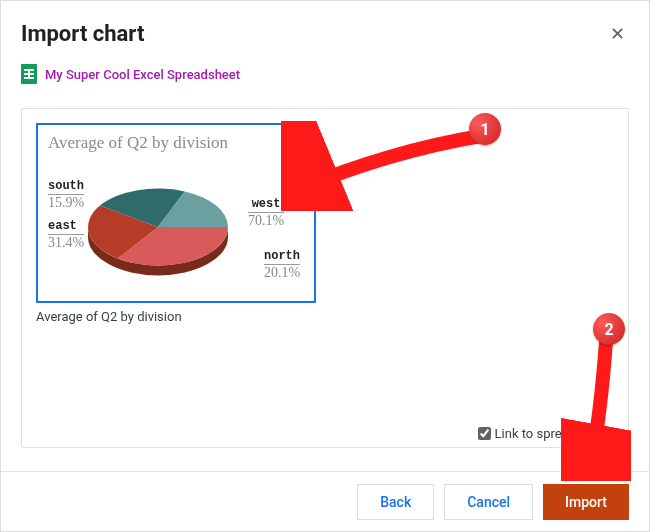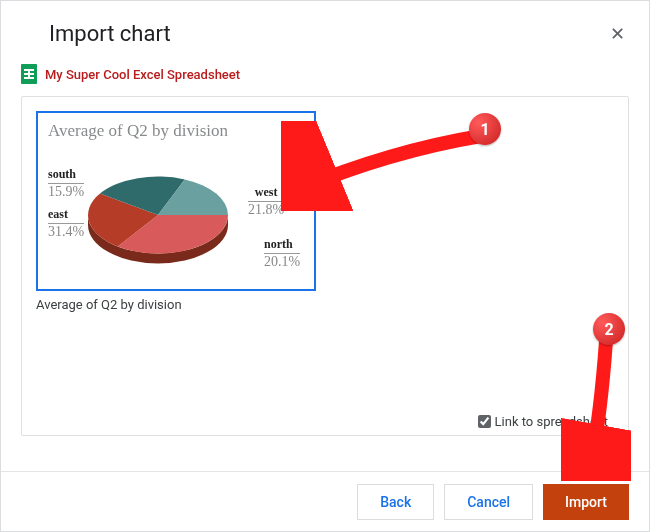--- a/index.html
+++ b/index.html
@@ -5,53 +5,53 @@
     * { box-sizing: border-box; margin: 0; padding: 0; }
     body { font-family: 'Google Sans', Roboto, Arial, sans-serif; background: #fff; color: #202124; }
     .dialog {
       width: 650px; height: 532px; border: 1px solid #dadce0; position: relative;
       background: #fff;
     }
     .header {
       display: flex; justify-content: space-between; align-items: center;
       padding: 18px 20px 10px 20px;
     }
-    .title { font-size: 22px; font-weight: 400; color: #202124; margin-left: 28px; }
+    .title { font-size: 22px; font-weight: 700; color: #202124; }
     .close-btn { font-size: 18px; color: #5f6368; cursor: pointer; padding: 4px; }
     .src-row {
       display: flex; align-items: center; gap: 8px;
-      padding: 6px 20px 12px 20px; font-size: 13px; font-weight: 500; color: #b91c1c;
+      padding: 6px 20px 12px 20px; font-size: 13px; font-weight: 500; color: #a21caf;
     }
     .sheets-icon {
       width: 16px; height: 20px; background: #0f9d58; border-radius: 1px;
       position: relative; display: inline-block;
     }
     .sheets-icon::after {
       content: ""; position: absolute; left: 3px; top: 5px; width: 10px; height: 10px;
       background:
         linear-gradient(#fff, #fff) 0 0/10px 2px no-repeat,
         linear-gradient(#fff, #fff) 0 4px/10px 2px no-repeat,
         linear-gradient(#fff, #fff) 0 8px/10px 2px no-repeat,
         linear-gradient(#fff, #fff) 4px 0/2px 10px no-repeat;
     }
     .content {
-      margin: 0 20px; border: 1px solid #e0e0e0; border-radius: 2px;
+      margin: 12px 20px; border: 1px solid #e0e0e0; border-radius: 2px;
       padding: 14px; height: 340px; position: relative;
     }
     .thumb {
       width: 280px; height: 180px; border: 2px solid #1a73e8; background: #fff;
       padding: 8px 10px; position: relative;
     }
     .thumb-title {
       font-family: Georgia, 'Times New Roman', serif; font-size: 17px; color: #888a8c;
       margin-bottom: 4px;
     }
     .pie-wrap { position: relative; width: 260px; height: 130px; }
     .pie-label { position: absolute; font-family: Georgia, serif; font-size: 12px; color: #444; }
-    .pie-label .name { font-weight: 700; color: #222; display: block; border-bottom: 1px solid #999; padding-bottom: 1px; }
+    .pie-label .name { font-weight: 700; color: #222; display: block; border-bottom: 1px solid #999; padding-bottom: 1px; font-family: Liberation Mono, monospace; }
     .pie-label .pct { color: #888; font-size: 14px; }
     .thumb-cap { font-size: 13px; color: #3c4043; margin-top: 6px; }
     .link-row {
       position: absolute; right: 20px; bottom: 6px; font-size: 13px; color: #3c4043;
       display: flex; align-items: center; gap: 4px;
     }
     .link-row input { accent-color: #5f6368; }
     .footer {
       position: absolute; bottom: 0; left: 0; right: 0;
       border-top: 1px solid #e4e4e4; height: 60px;
@@ -103,21 +103,21 @@
             <path d="M0 0 L-40.3 57.2 A70 70 0 0 1 -58.0 -39.1 Z" fill="#b53c27"></path>
 
             <path d="M0 0 L-58.0 -39.1 A70 70 0 0 1 26.7 -64.7 Z" fill="#2f6b6b"></path>
 
             <path d="M0 0 L26.7 -64.7 A70 70 0 0 1 70 0 Z" fill="#6aa0a0"></path>
           </g>
         </svg>
         
         <div class="pie-label" style="left:200px; top:40px;text-align:center;">
           <span class="name">west</span>
-          <span class="pct">21.8%</span>
+          <span class="pct">70.1%</span>
         </div>
         <div class="pie-label" style="left:216px; top:92px;">
           <span class="name">north</span>
           <span class="pct">20.1%</span>
         </div>
         <div class="pie-label" style="left:0px; top:62px;">
           <span class="name">east</span>
           <span class="pct">31.4%</span>
         </div>
         <div class="pie-label" style="left:0px; top:22px;">

